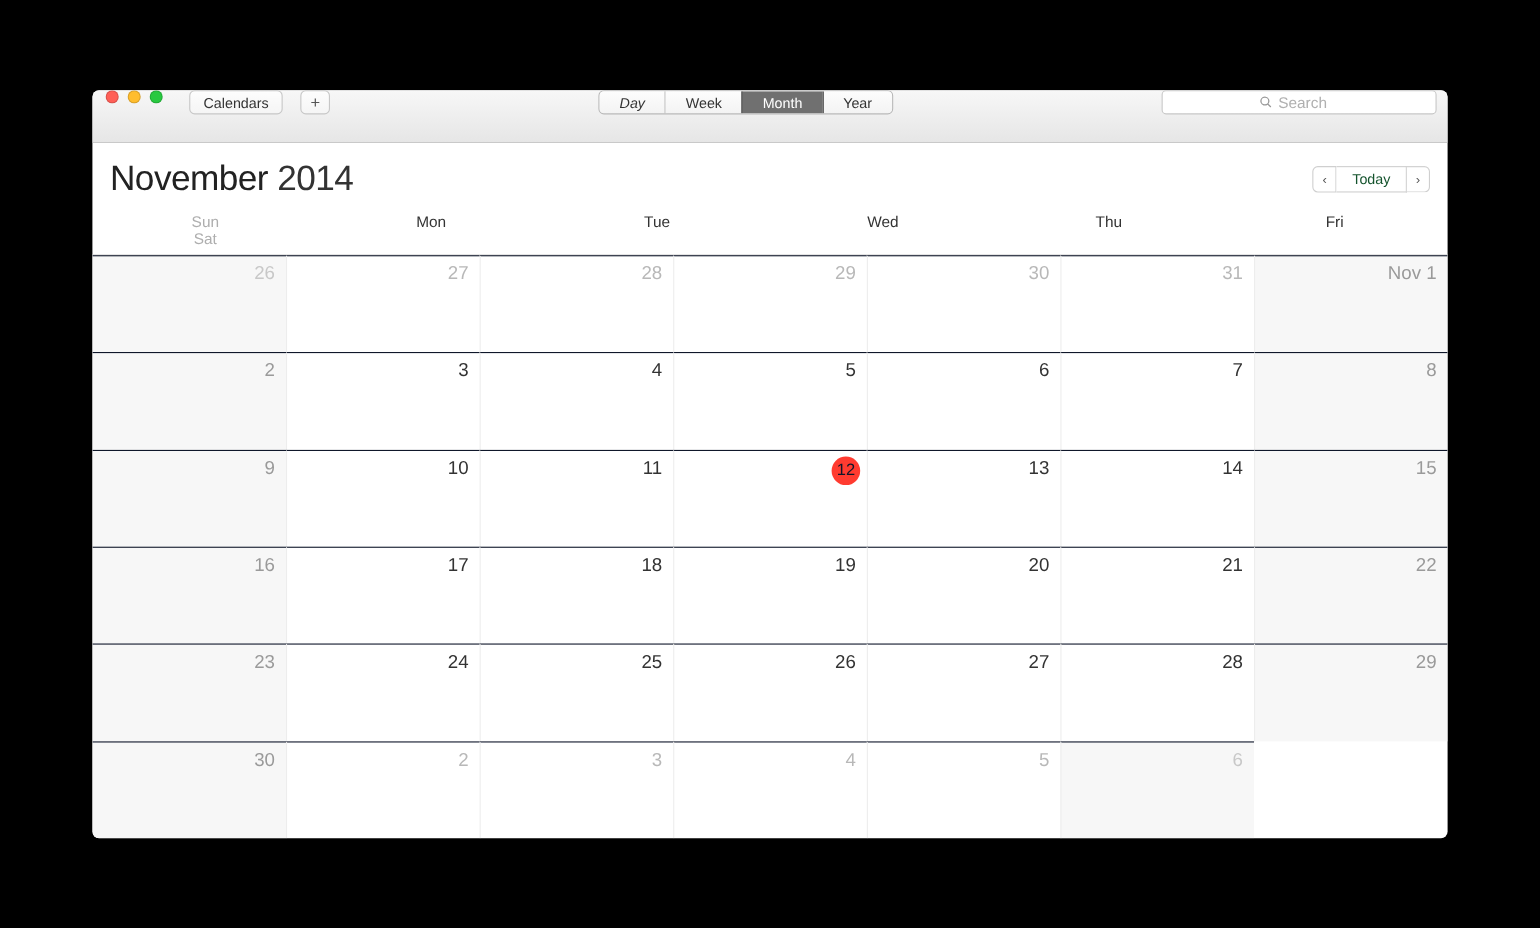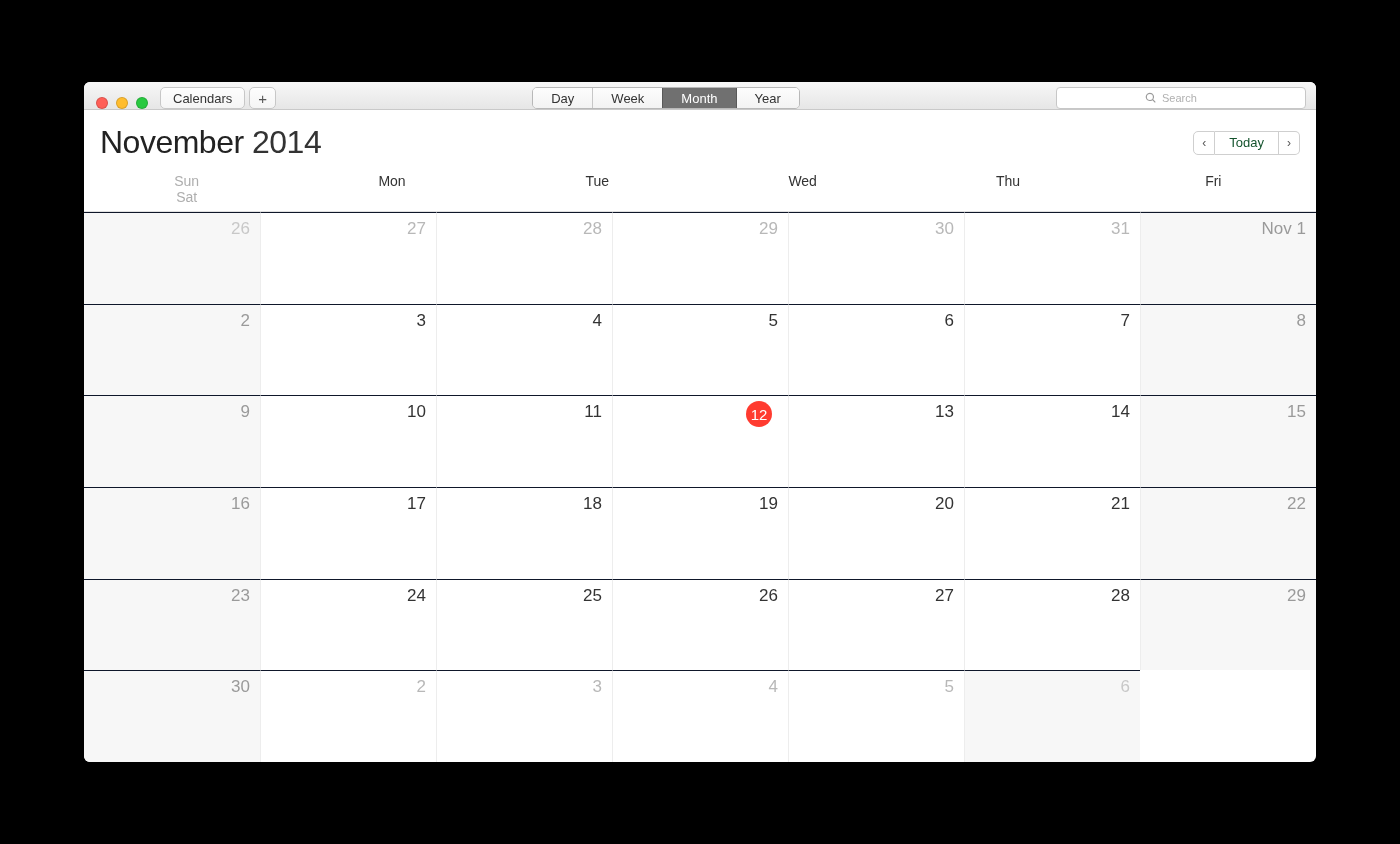--- a/index.html
+++ b/index.html
@@ -12,26 +12,26 @@
   .window {
     width: 1232px;
     height: 680px;
     background: #fff;
     border-radius: 6px;
     box-shadow: 0 20px 60px rgba(0,0,0,0.6);
     overflow: hidden;
     display: flex; flex-direction: column;
   }
   .titlebar {
-    height: 28px;
+    height: 48px;
     background: linear-gradient(to bottom, #f7f7f7, #e6e6e6);
     border-bottom: 1px solid #c9c9c9;
-    display: flex; align-items: flex-end;
+    display: flex; align-items: flex-start;
     padding: 0 10px;
-    gap: 4px;
+    gap: 16px;
   }
   .traffic { display: flex; gap: 8px; margin-left: 2px; margin-right: 8px; }
   .dot { width: 12px; height: 12px; border-radius: 50%; border: 0.5px solid rgba(0,0,0,0.15); }
   .dot.red { background: #ff5f57; }
   .dot.yellow { background: #ffbd2e; }
   .dot.green { background: #28c940; }
   .tb-btn {
     height: 22px;
     background: linear-gradient(to bottom, #fdfdfd, #f5f5f5);
     border: 1px solid #c7c7c7;
@@ -54,40 +54,40 @@
   }
   .seg .seg-item {
     padding: 0 18px;
     font-size: 13px;
     color: #333;
     display: flex; align-items: center; justify-content: center;
     background: linear-gradient(to bottom, #fdfdfd, #f3f3f3);
     border-left: 1px solid #c7c7c7;
     cursor: default;
   }
-  .seg .seg-item:first-child { border-left: none; }
+  .seg .seg-item:first-child { border-left: none; font-style: italic; }
   .seg .seg-item.active {
     background: #707070;
     color: #fff;
     border-left-color: #595959;
   }
   .seg .seg-item.active + .seg-item { border-left-color: #595959; }
   .center-wrap { flex: 1; display: flex; justify-content: center; }
   .search {
     width: 250px; height: 22px;
     background: #fff;
     border: 1px solid #c7c7c7;
     border-radius: 4px;
     display: flex; align-items: center; justify-content: center;
     gap: 5px;
     font-size: 13px; color: #b0b0b0;
   }
   .search svg { width: 12px; height: 12px; fill: #9a9a9a; }
   .search input {
-    border: none; outline: none; width: 55px; font-size: 11px; color: #333;
+    border: none; outline: none; width: 55px; font-size: 14px; color: #333;
     background: transparent;
   }
   .search input::placeholder { color: #b0b0b0; }
 
   .subheader {
     display: flex; align-items: center; justify-content: space-between;
     padding: 14px 16px 6px 16px;
   }
   .month-title {
     font-size: 32px; font-weight: 300; color: #333; letter-spacing: -0.5px;
@@ -132,23 +132,23 @@
   .cell:nth-child(7n+1) { border-left: none; }
   .cell.weekend { background: #f7f7f7; }
   .daynum {
     position: absolute; top: 6px; right: 10px;
     font-size: 17px; color: #333;
   }
   .cell.other .daynum { color: #b8b8b8; }
   .cell.weekend .daynum { color: #9a9a9a; }
   .cell.weekend.other .daynum { color: #c8c8c8; }
   .cell .today {
-    position: absolute; top: 5px; right: 16px;
+    position: absolute; top: 5px; right: 6px;
     width: 26px; height: 26px; border-radius: 50%;
-    background: #ff3b30; color: #ffffff;
+    background: #ff3b30; color: #0f172a;
     display: flex; align-items: center; justify-content: center;
     font-size: 15px; font-weight: 500; margin-left: 40px;
   }
 </style>
 </head>
 <body>
 
 <div class="window">
   <div class="titlebar">
     <div class="traffic">

